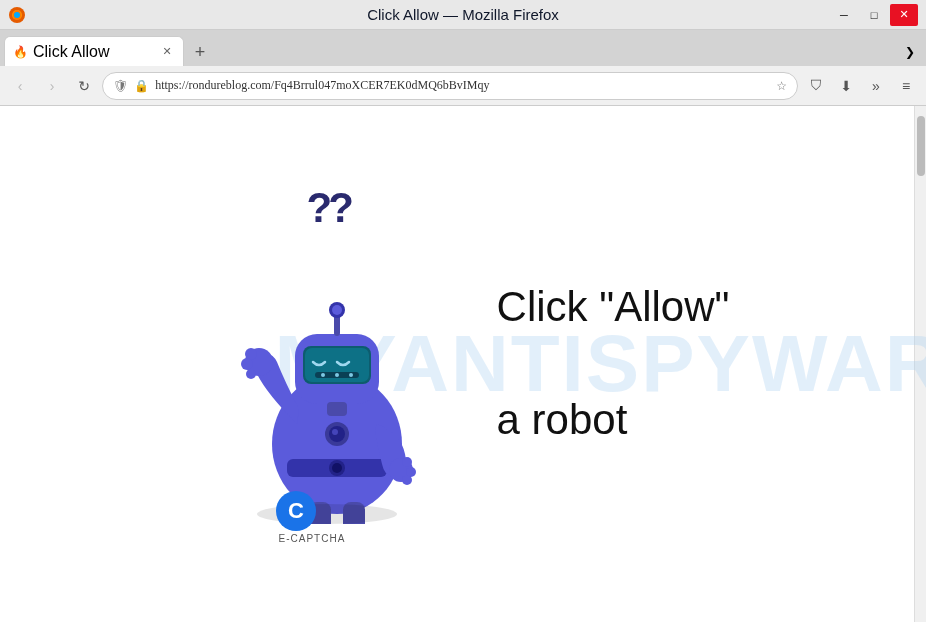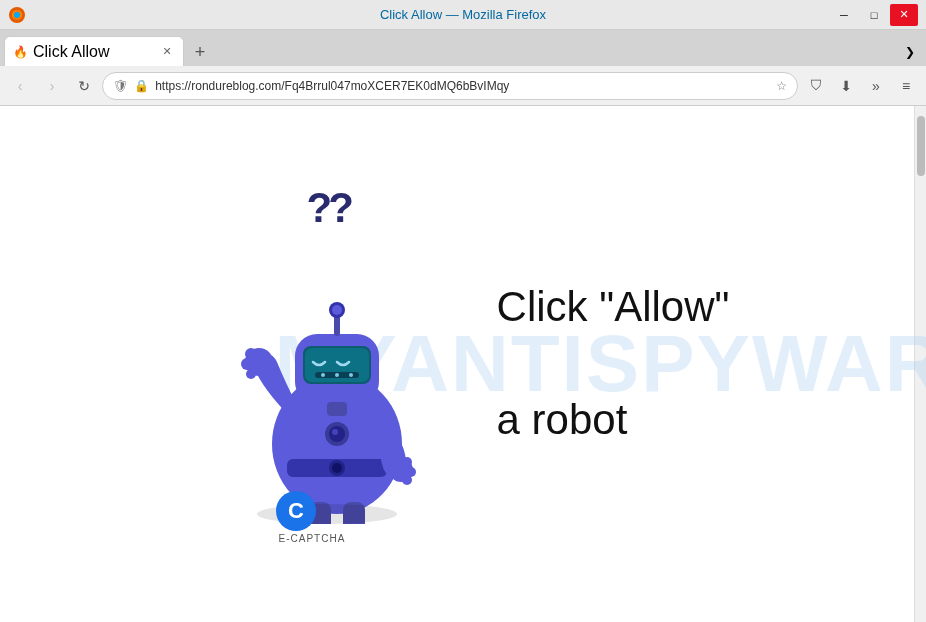--- a/index.html
+++ b/index.html
@@ -19,22 +19,22 @@
     .titlebar-left {
       display: flex;
       align-items: center;
       gap: 6px;
     }
     .firefox-icon {
       width: 18px;
       height: 18px;
     }
     .titlebar-title {
-      font-size: 13px;
-      color: #0369a1;
+      font-size: 15px;
+      color: #0f172a;
       position: absolute;
       left: 50%;
       transform: translateX(-50%);
     }
     .titlebar-buttons {
       display: flex;
       align-items: center;
       gap: 2px;
     }
     .titlebar-btn {
@@ -152,20 +152,21 @@
       gap: 6px;
       font-size: 12px;
     }
     .address-text {
       flex: 1;
       font-size: 12px;
       color: #333;
       white-space: nowrap;
       overflow: hidden;
       text-overflow: ellipsis;
+      font-family: Liberation Serif, serif;
     }
     .address-icons {
       display: flex;
       align-items: center;
       gap: 4px;
     }
     .addr-icon {
       font-size: 12px;
       color: #777;
       cursor: pointer;

